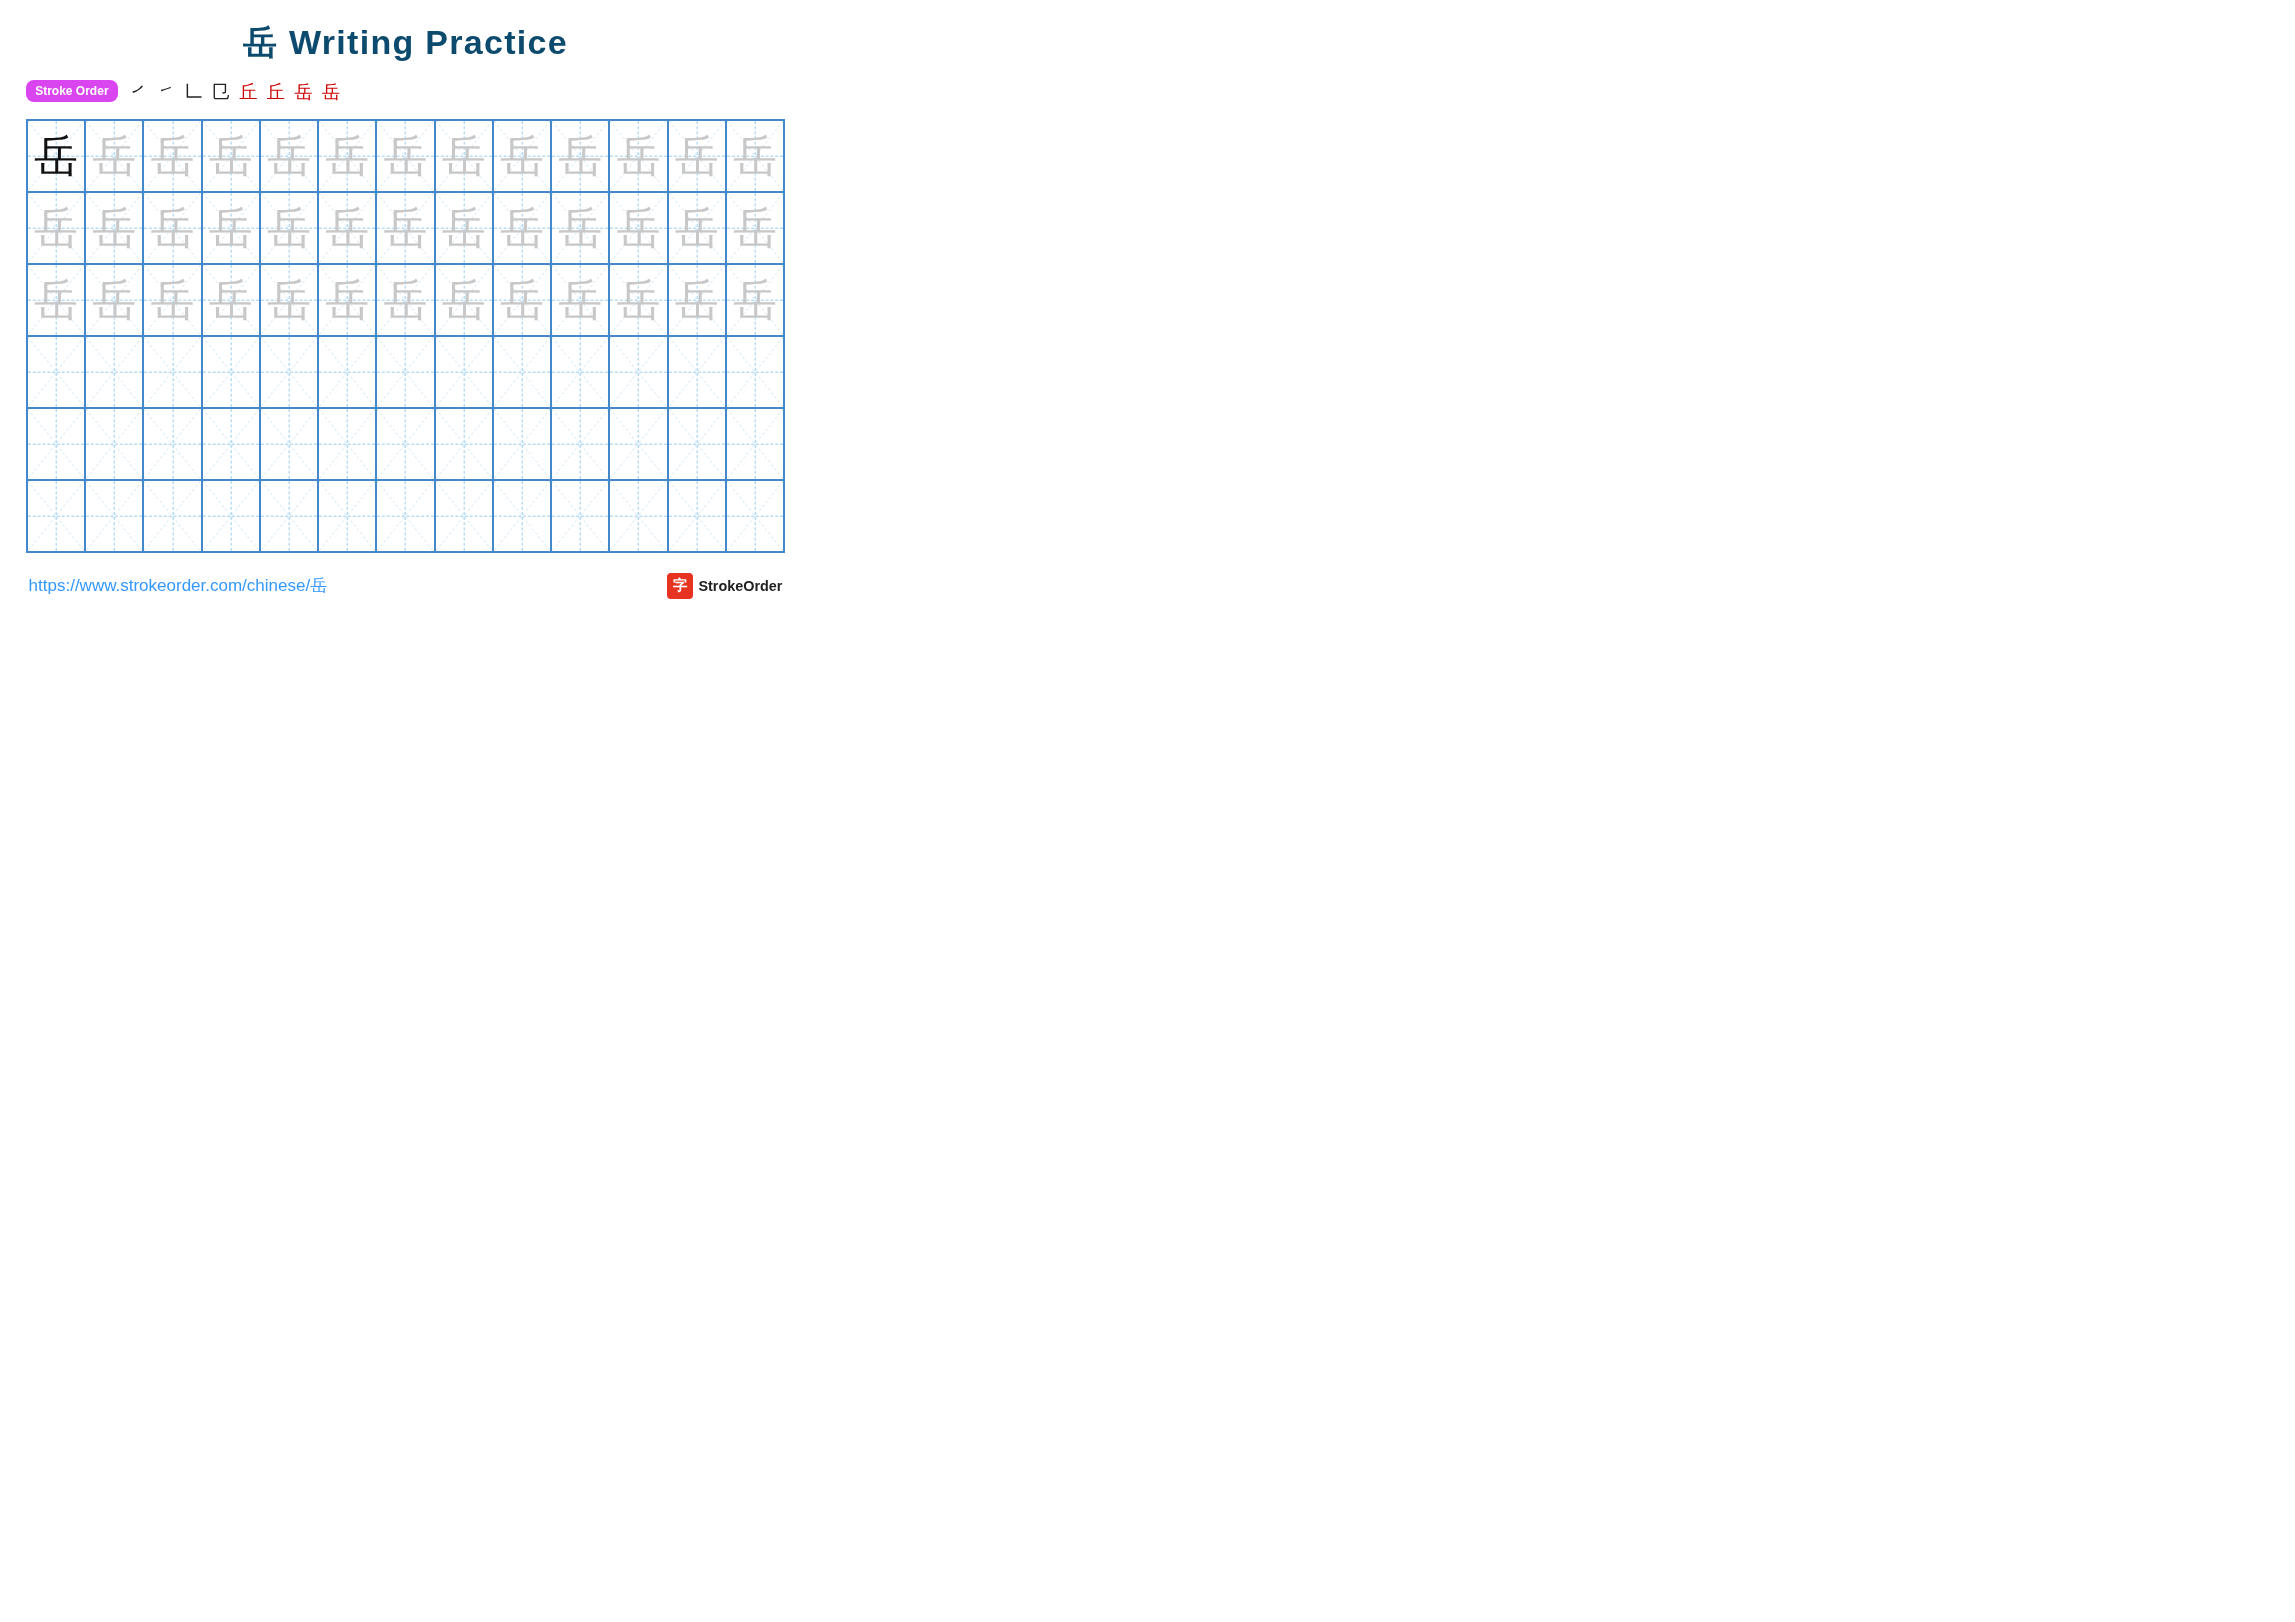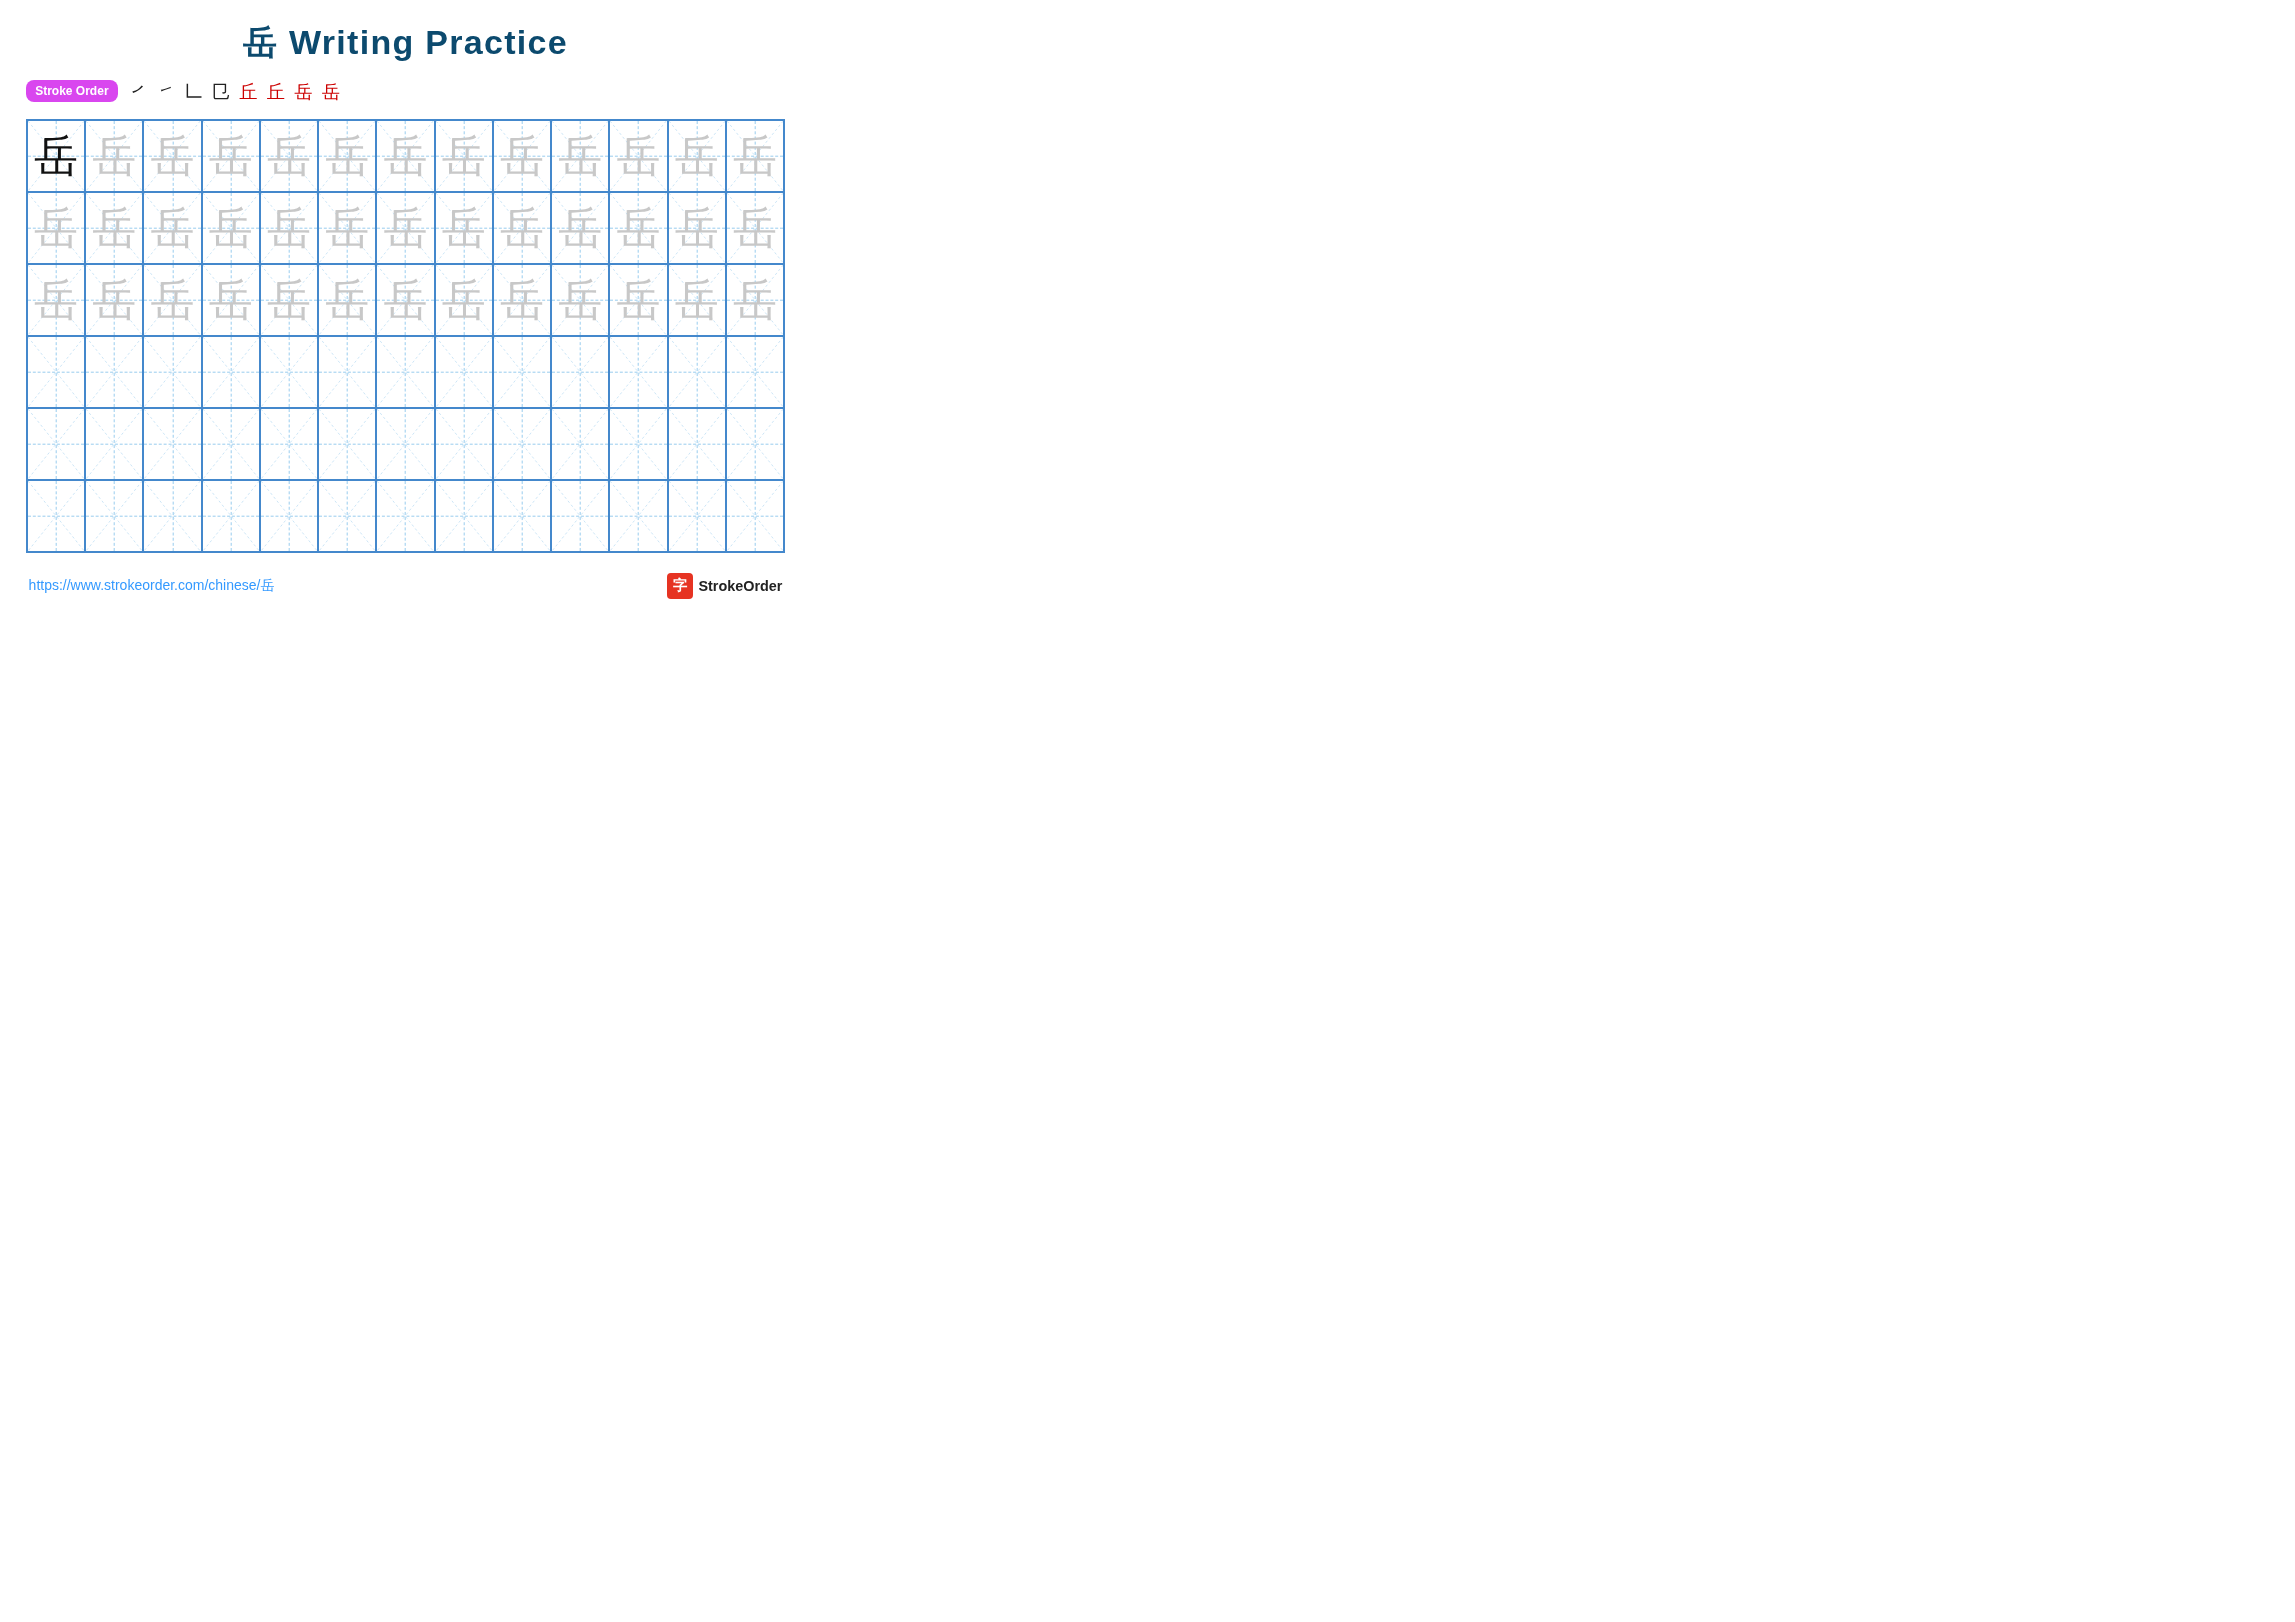--- a/index.html
+++ b/index.html
@@ -119,21 +119,21 @@
     .footer {
       display: flex;
       align-items: center;
       justify-content: space-between;
       margin-top: 19.6px;
       padding: 0 2.6px;
     }
 
     .footer-url {
       color: #3399ff;
-      font-size: 14px;
+      font-size: 17px;
     }
 
     .footer-logo {
       display: flex;
       align-items: center;
       gap: 5.2px;
       font-size: 14.4px;
       font-weight: bold;
       color: #222;
     }

